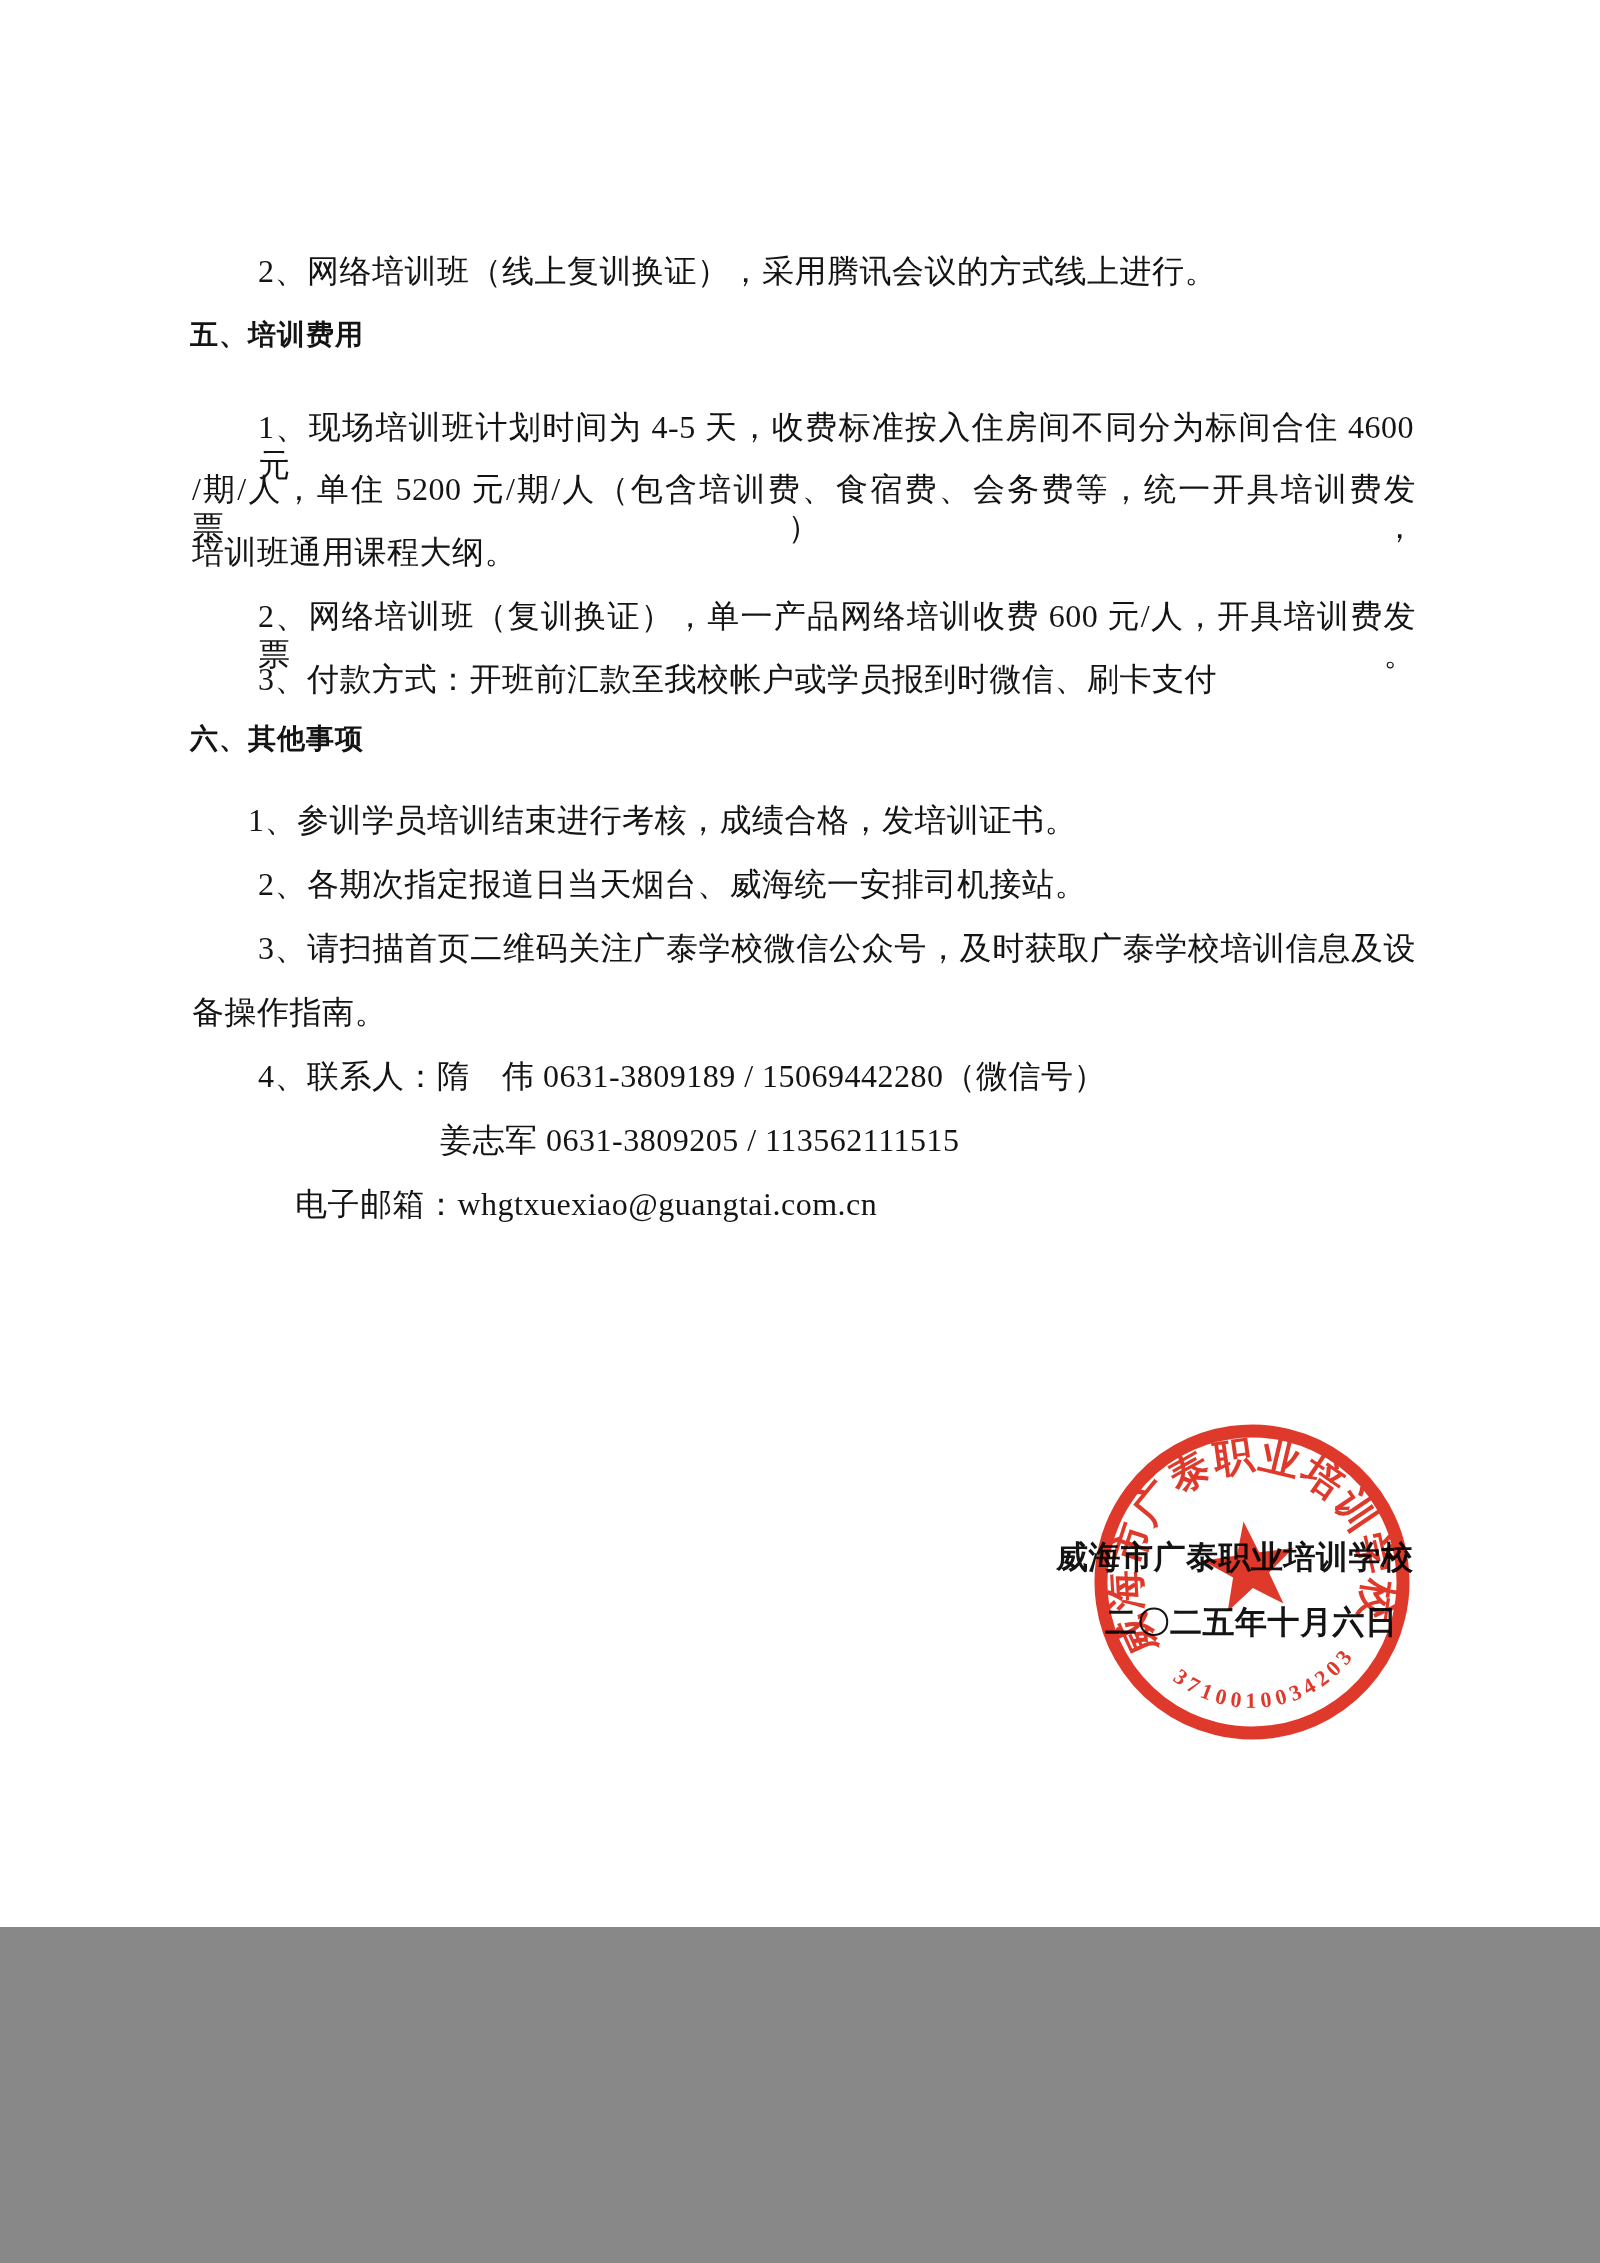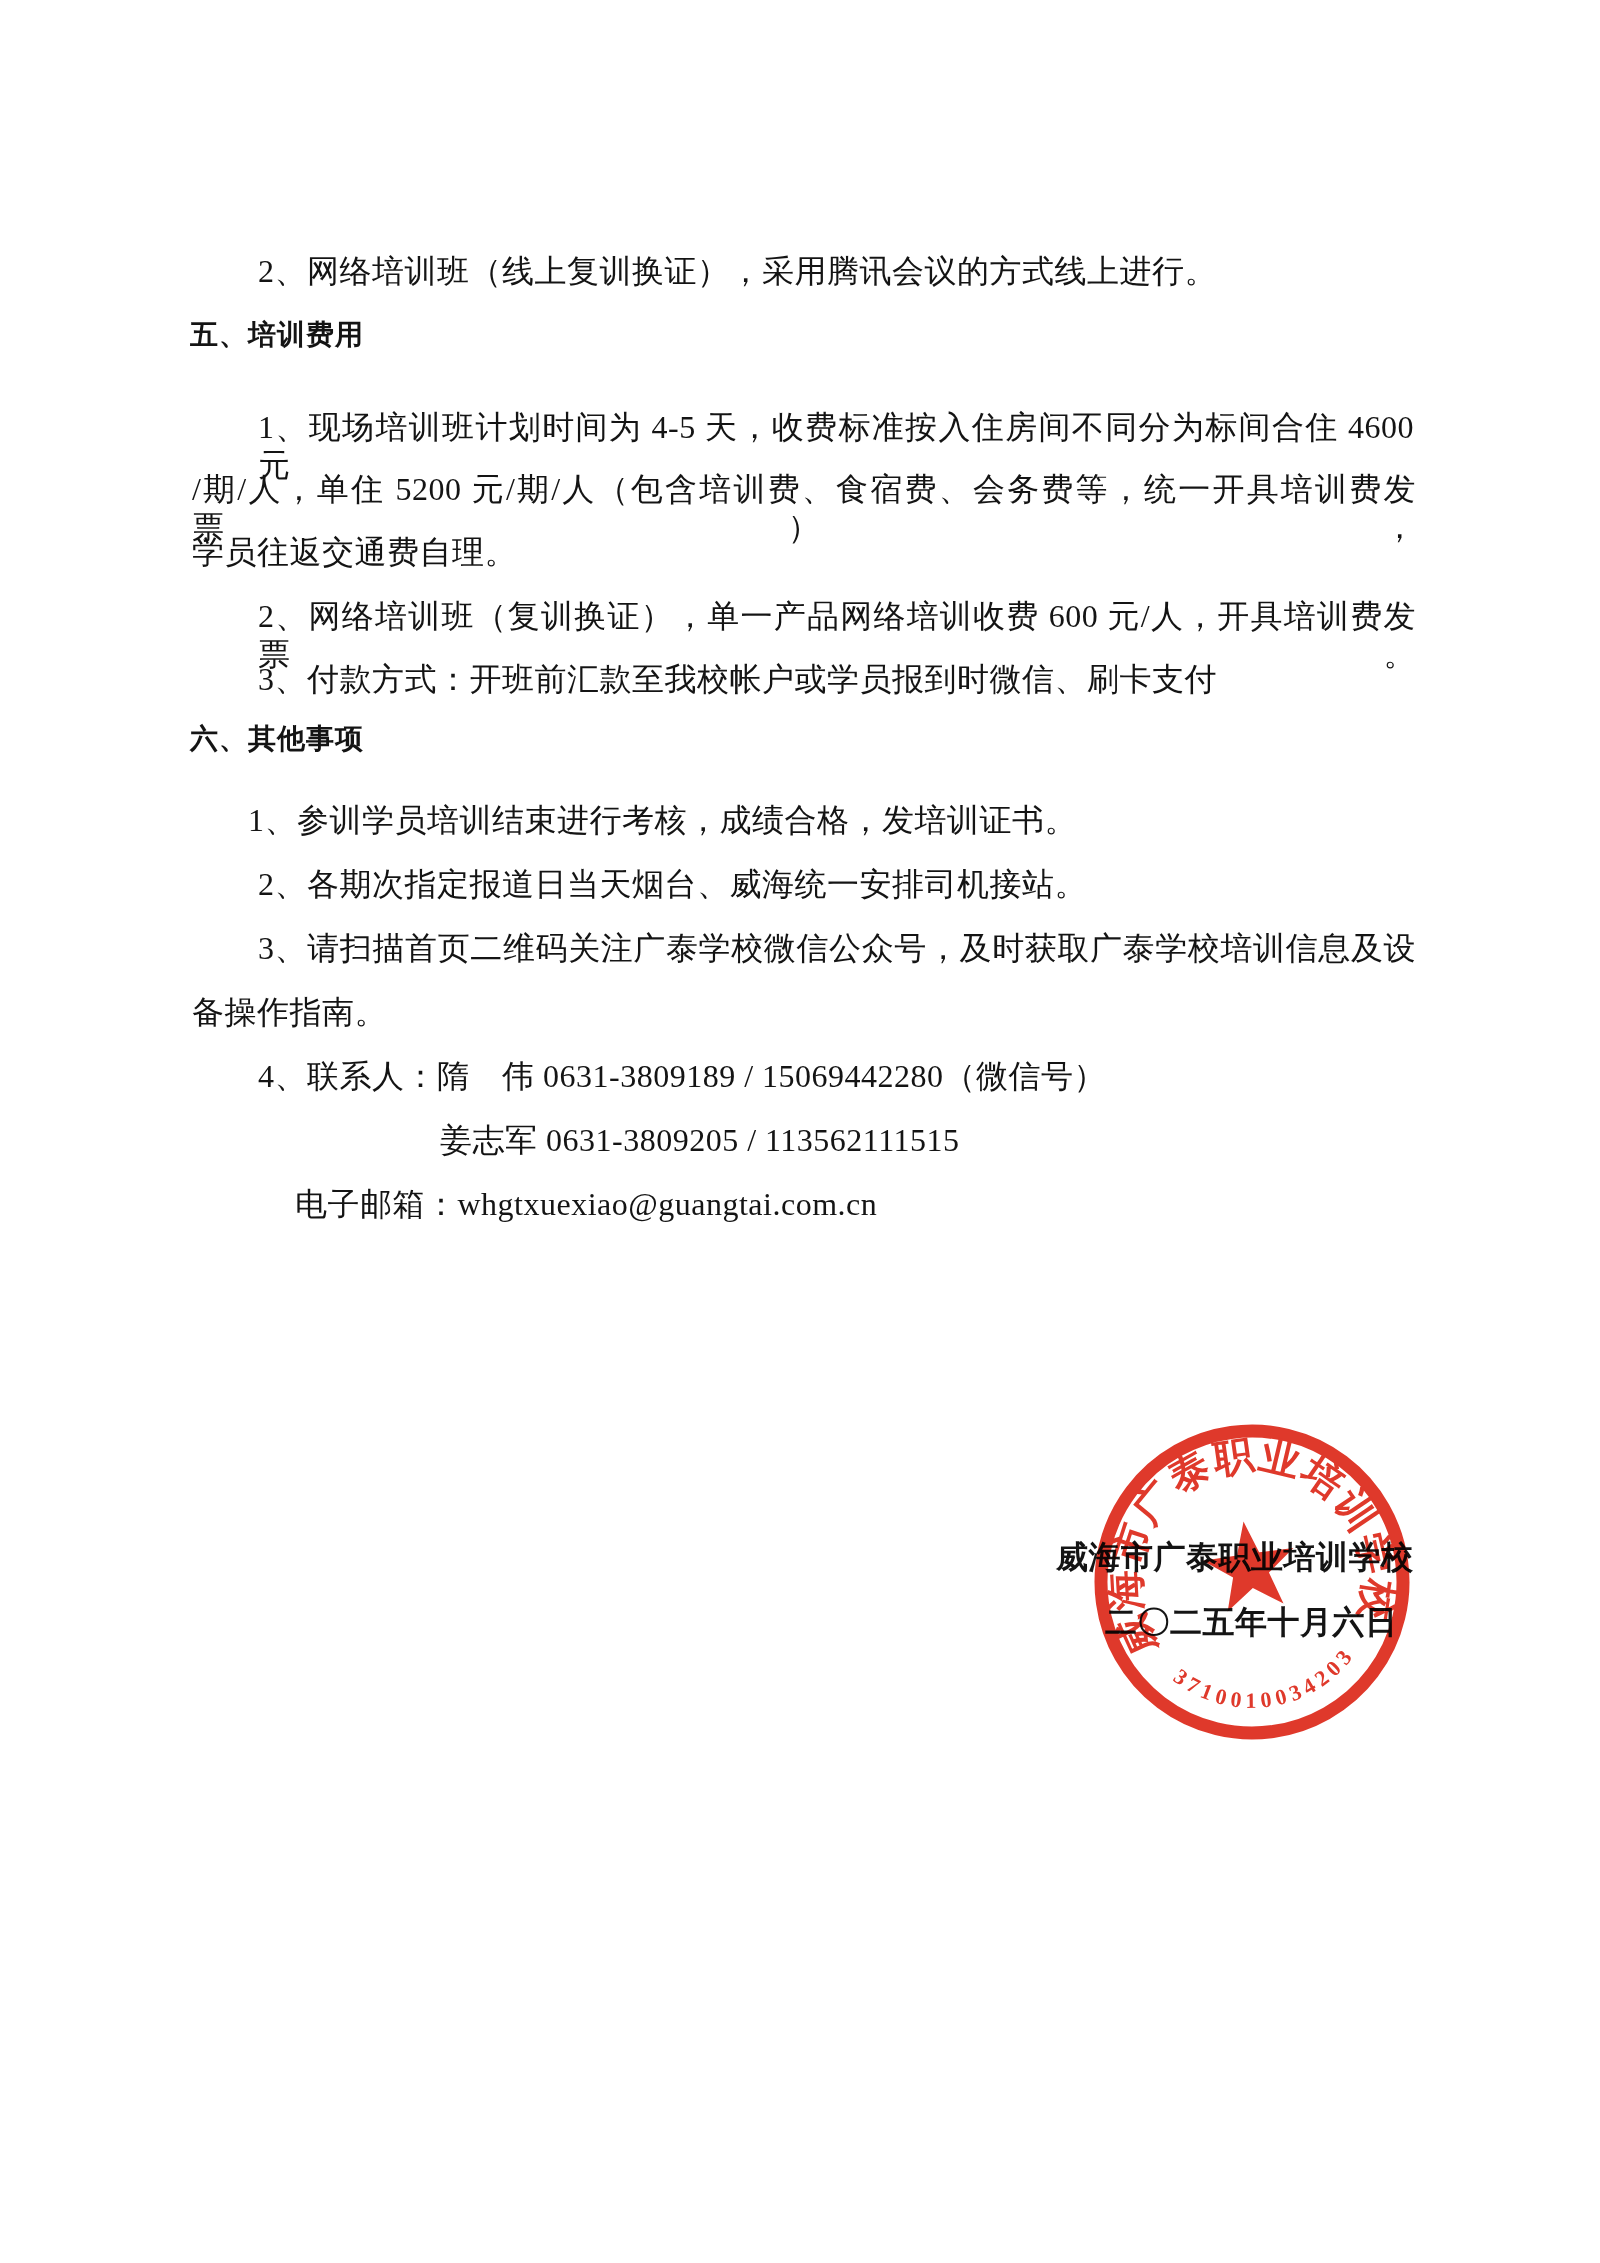--- a/index.html
+++ b/index.html
@@ -1,19 +1,19 @@
 <!DOCTYPE html>
 <html><head>
 <meta charset="utf-8">
 <style>
   html, body { margin: 0; padding: 0; background: #888; }
   .page {
     position: relative;
     width: 1600px;
-    height: 2263px;
+    height: 1927px;
     margin: 0 auto;
     background: #ffffff;
     font-family: "Liberation Serif", "DejaVu Serif", serif;
     color: #141414;
     overflow: hidden;
   }
   .line {
     position: absolute;
     font-size: 32px;
     line-height: 1.2;
@@ -70,21 +70,21 @@
 </head>
 <body>
 
 <div class="page">
 
   <div class="line" id="intro-line">2、网络培训班（线上复训换证），采用腾讯会议的方式线上进行。</div>
 
   <div class="heading" id="fees-heading">五、培训费用</div>
   <div class="line just" id="fees-i1-l1">1、现场培训班计划时间为 4-5 天，收费标准按入住房间不同分为标间合住 4600 元</div>
   <div class="line just" id="fees-i1-l2">/期/人，单住 5200 元/期/人（包含培训费、食宿费、会务费等，统一开具培训费发票），</div>
-  <div class="line" id="fees-i1-l3">学员往返交通费自理。</div>
+  <div class="line" id="fees-i1-l3">培训班通用课程大纲。</div>
   <div class="line just" id="fees-i2">2、网络培训班（复训换证），单一产品网络培训收费 600 元/人，开具培训费发票。</div>
   <div class="line" id="fees-i3">3、付款方式：开班前汇款至我校帐户或学员报到时微信、刷卡支付</div>
 
   <div class="heading" id="other-heading">六、其他事项</div>
   <div class="line" id="other-i1">1、参训学员培训结束进行考核，成绩合格，发培训证书。</div>
   <div class="line" id="other-i2">2、各期次指定报道日当天烟台、威海统一安排司机接站。</div>
   <div class="line just" id="other-i3-l1">3、请扫描首页二维码关注广泰学校微信公众号，及时获取广泰学校培训信息及设</div>
   <div class="line" id="other-i3-l2">备操作指南。</div>
   <div class="line" id="other-i4-l1">4、联系人：隋　伟 0631-3809189 / 15069442280（微信号）</div>
   <div class="line" id="other-i4-l2">姜志军 0631-3809205 / 113562111515</div>

